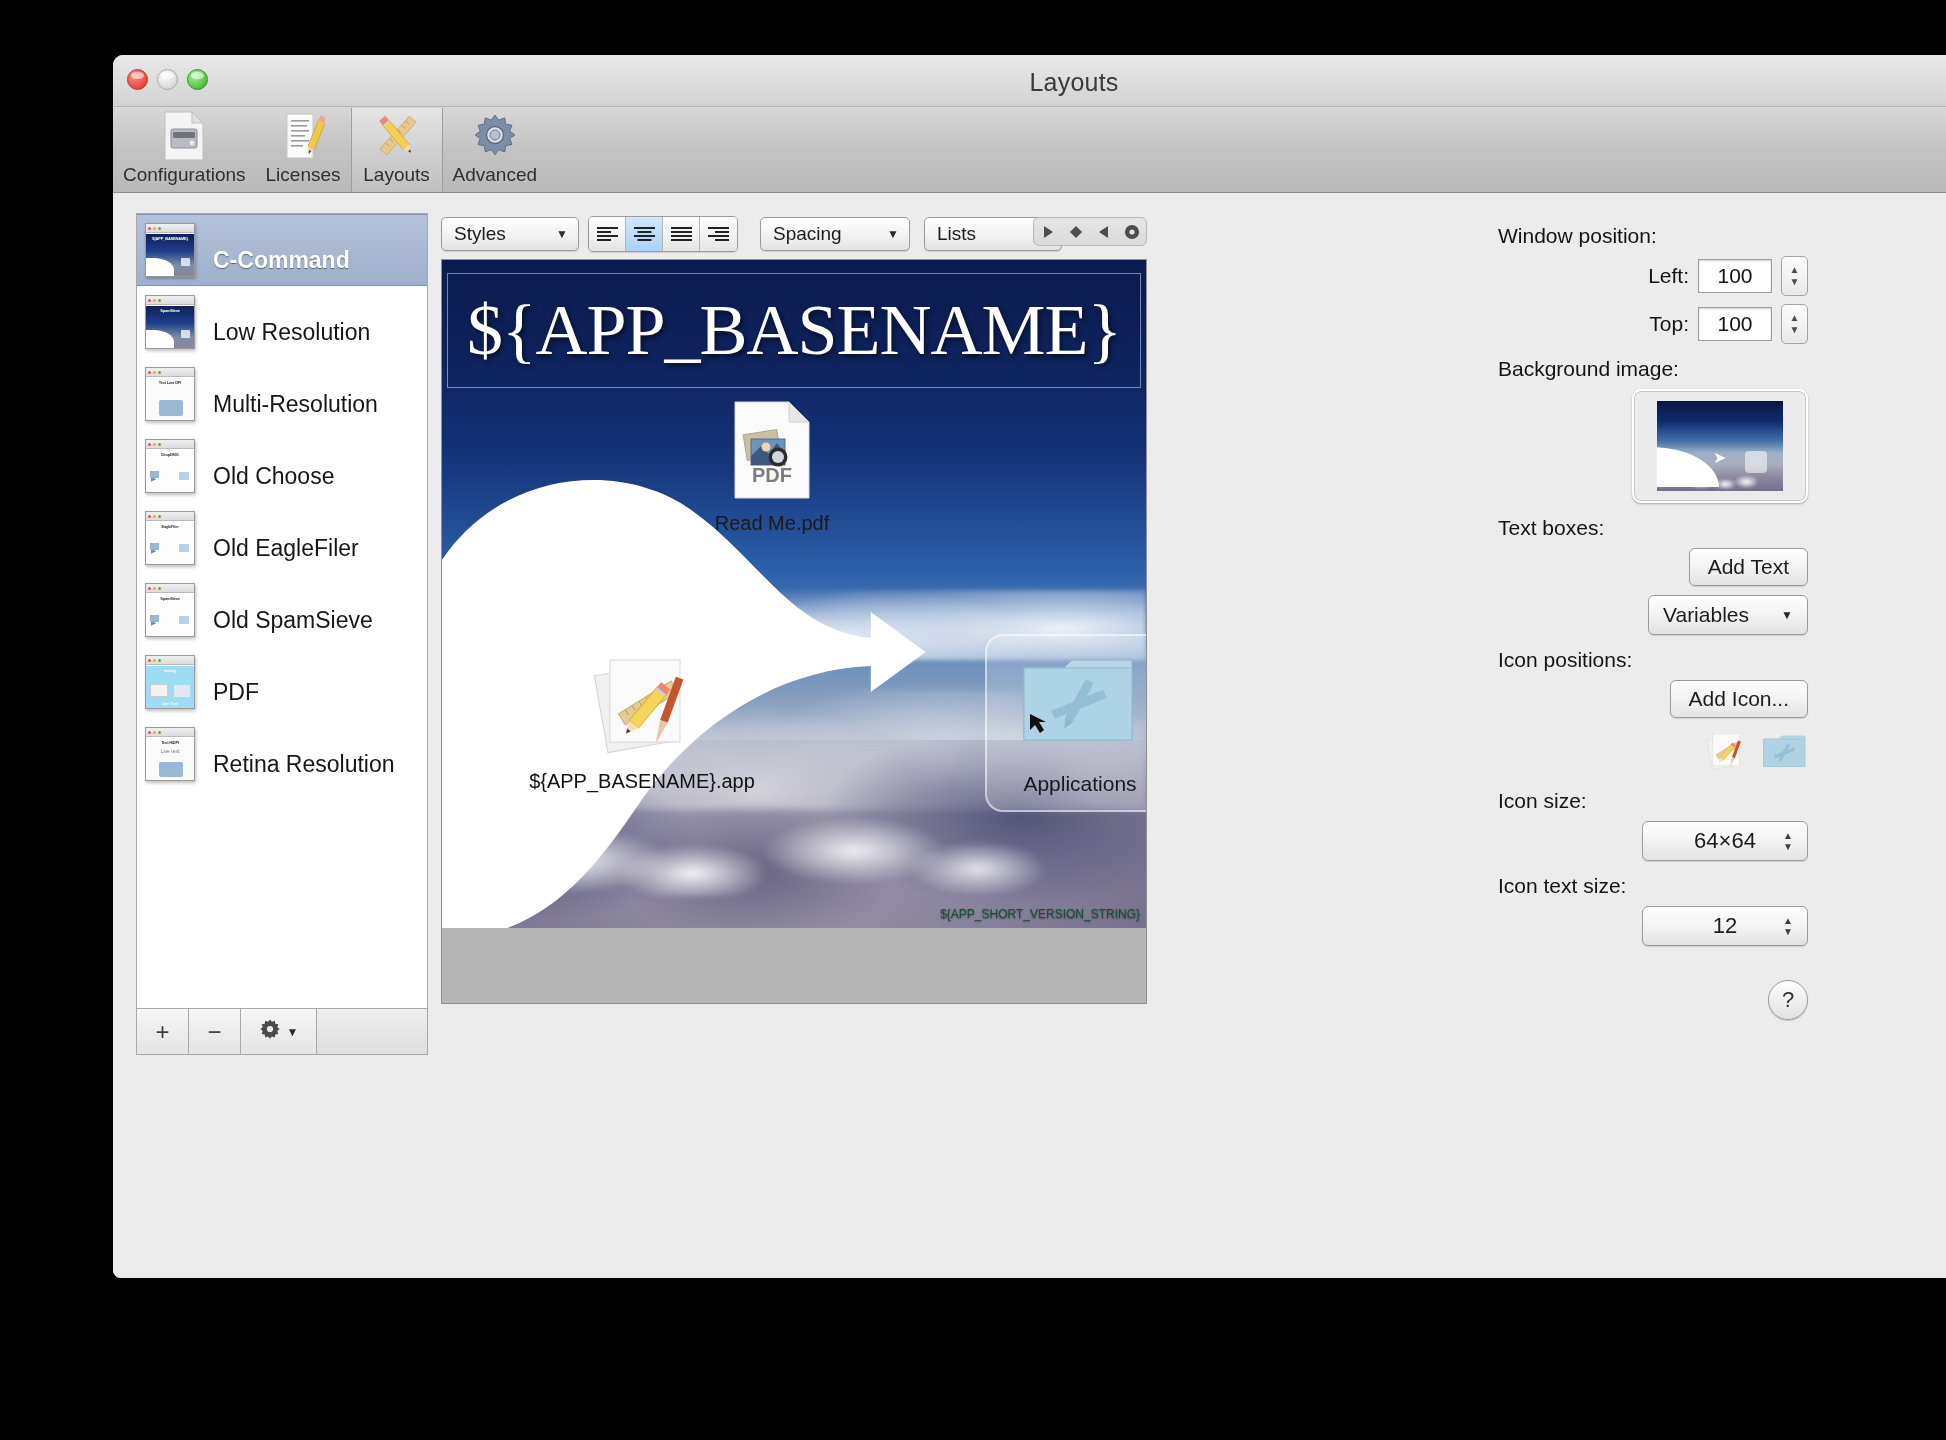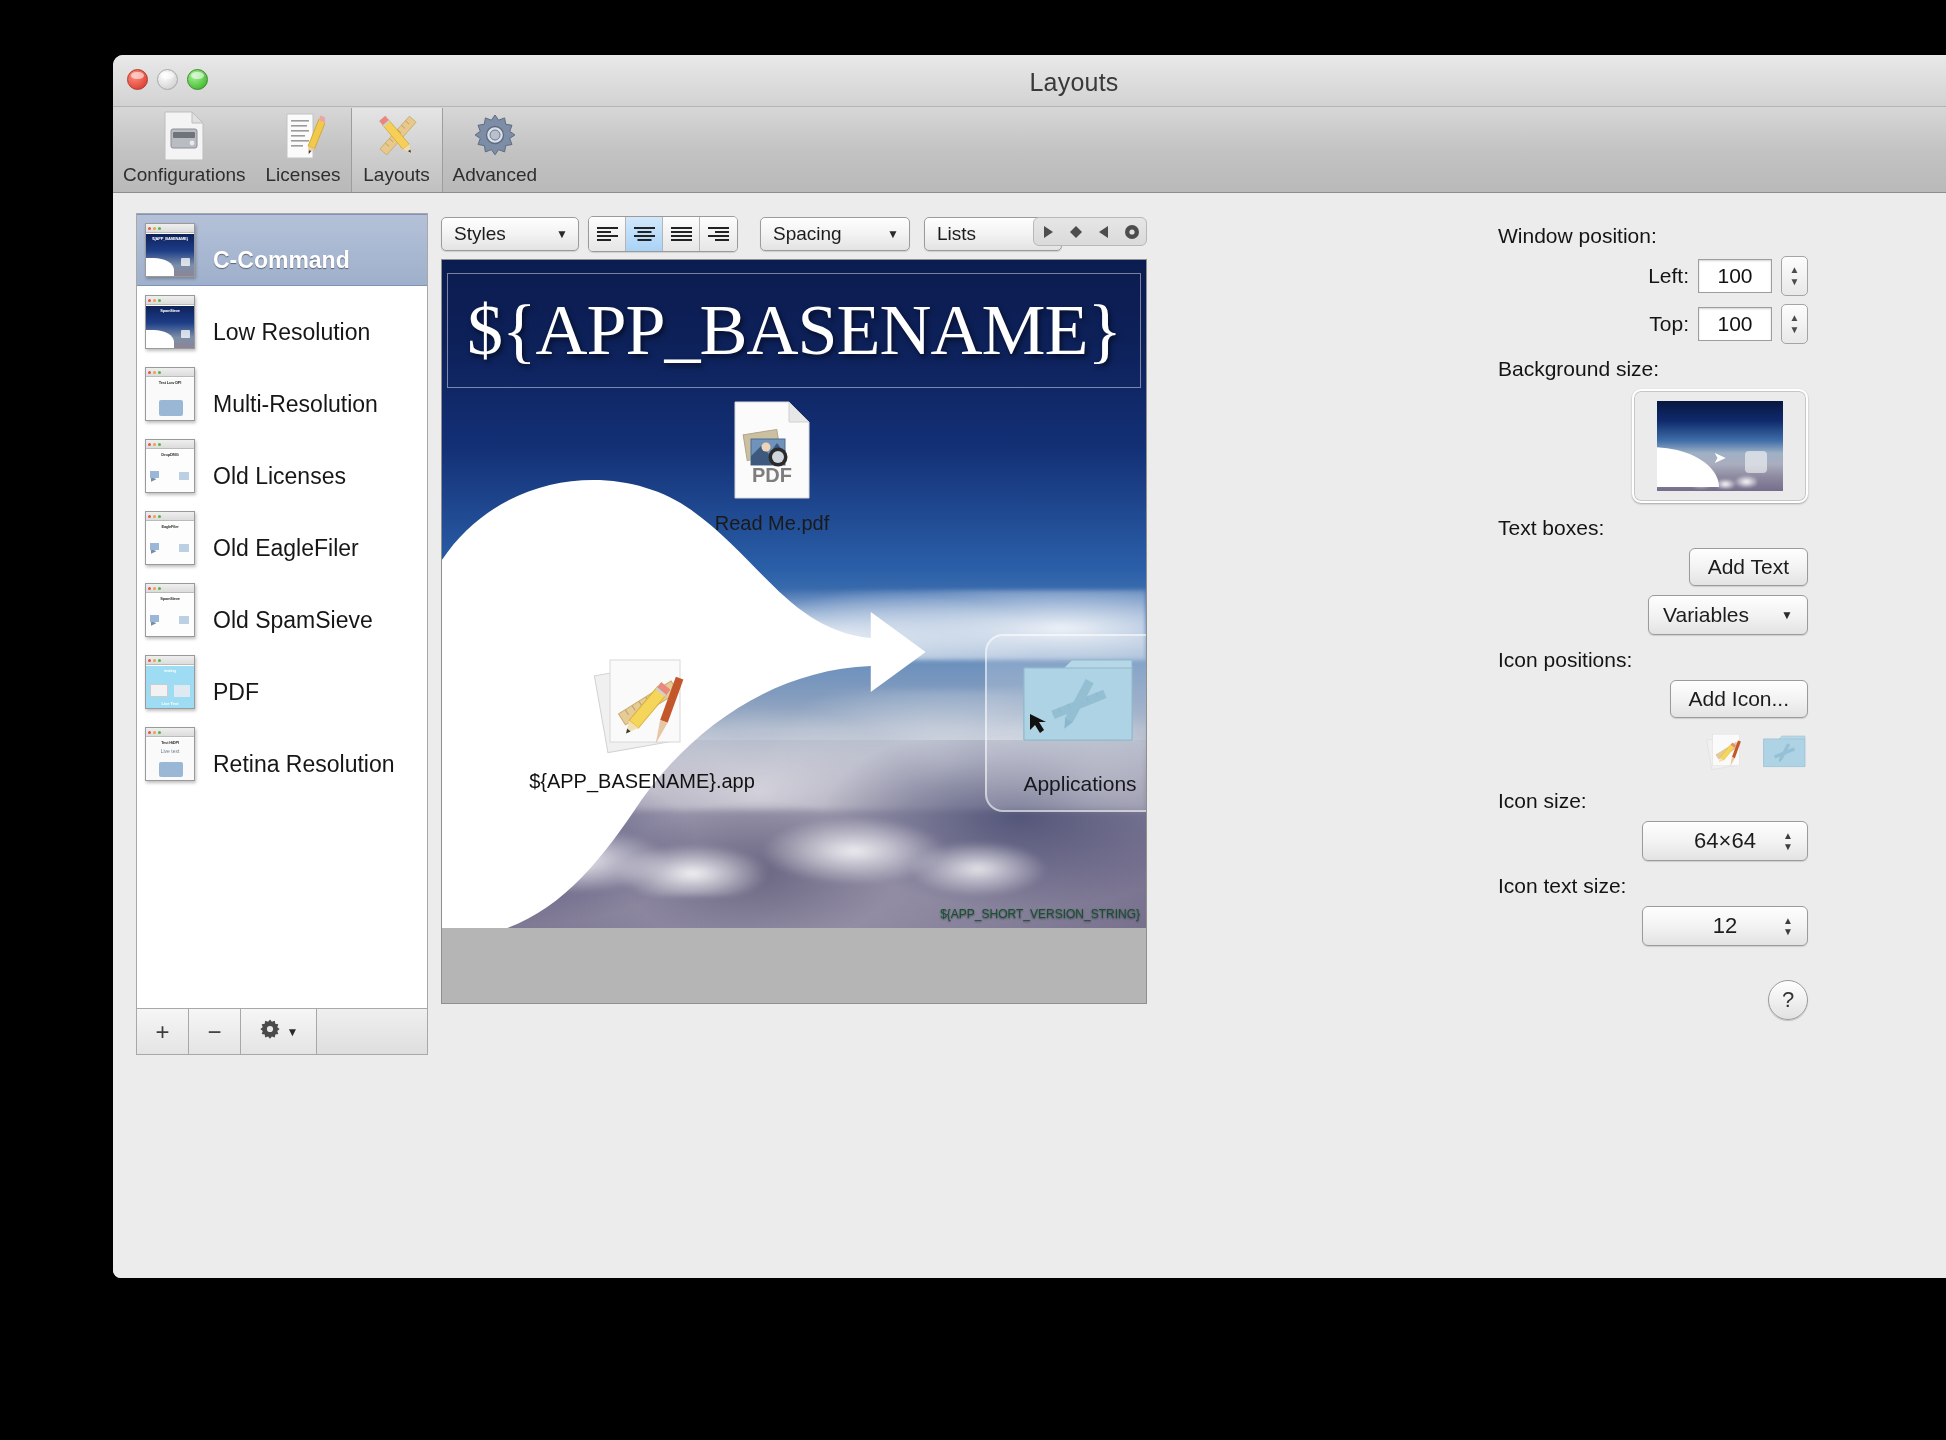--- a/index.html
+++ b/index.html
@@ -482,21 +482,21 @@
               <div class="tdot" style="background:#e0ab3f"></div>
               <div class="tdot" style="background:#5bb34a"></div>
             </div>
           <div class="tbody mini-white">
             <div class="mini-title d">DropDMG</div>
             <div style="position:absolute;left:5px;bottom:9px;font-size:7px;color:#7b8ea8;">▶</div>
             <div style="position:absolute;left:4px;bottom:14px;width:9px;height:7px;background:#9bb7d6;"></div>
             <div style="position:absolute;right:5px;bottom:12px;width:10px;height:8px;background:#bcd0e4;"></div>
           </div>
         </div>
-        <div class="nm">Old Licenses</div>
+        <div class="nm">Old Choose</div>
       </div>
 
       <div class="srow">
         <div class="thumb">
           <div class="tbar">
               <div class="tdot" style="background:#e05a4e"></div>
               <div class="tdot" style="background:#e0ab3f"></div>
               <div class="tdot" style="background:#5bb34a"></div>
             </div>
           <div class="tbody mini-white">
@@ -774,21 +774,21 @@
 
       <div class="rrow">
         <div class="flbl">Top:</div>
         <div class="tfield">100</div>
         <div class="stepper">
           <span class="ar">▲</span>
           <span class="ar">▼</span>
         </div>
       </div>
 
-      <div class="rlabel">Background size:</div>
+      <div class="rlabel">Background image:</div>
 
       <div id="bgwell">
         <div class="pv">
           <div class="bl"></div>
             <div class="ar2">➤</div>
             <div class="sq2"></div>
             <div class="cl"></div>
         </div>
       </div>
 

